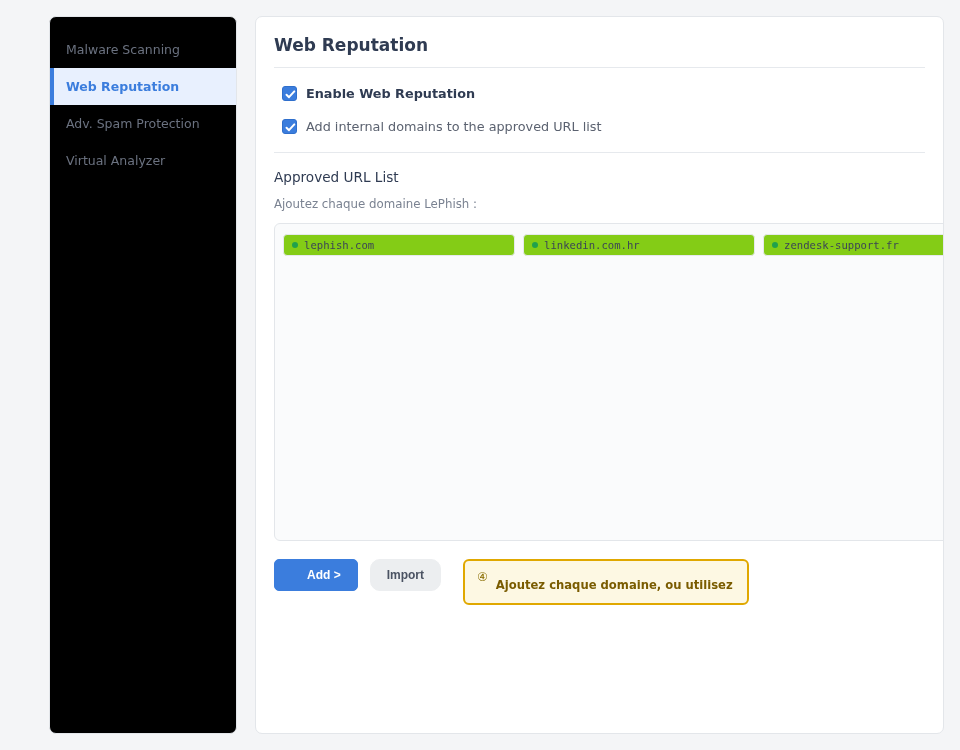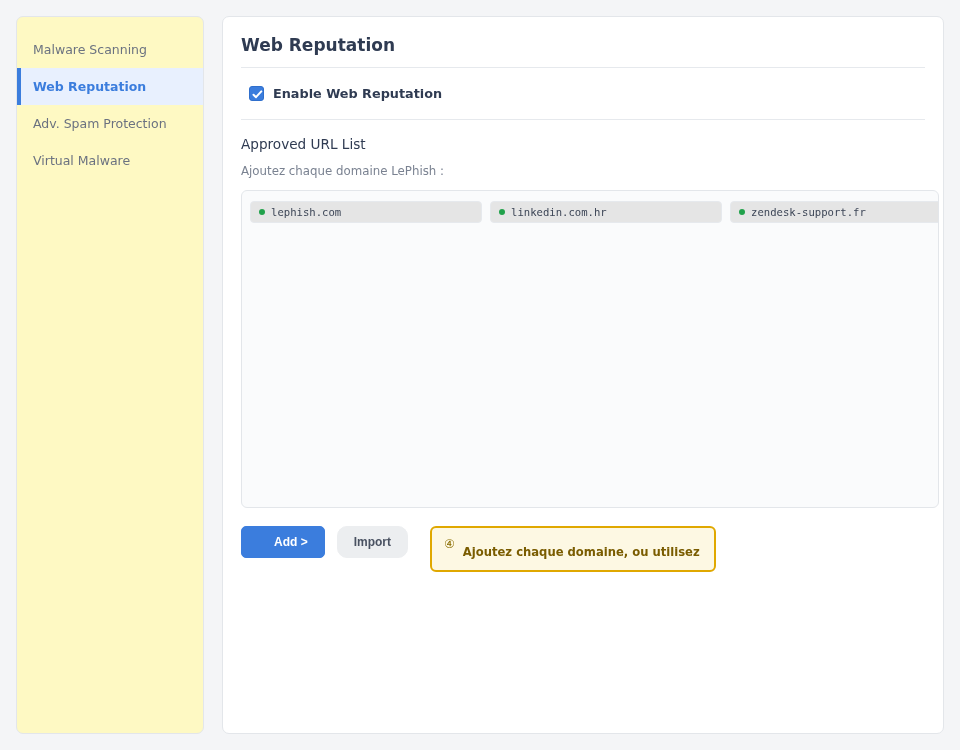--- a/index.html
+++ b/index.html
@@ -15,25 +15,26 @@
     width: 960px; height: 750px;
     display: flex;
     gap: 18px;
     padding: 16px;
   }
 
   
   .sidebar {
     width: 188px;
     flex: 0 0 188px;
-    background: #fef9c3;
+    background: #000000;
     border: 1px solid #e3e6ea;
     border-radius: 7px;
     padding: 14px 0 0 0;
     height: 718px;
+    margin-left: 33px;
   }
   .nav-item {
     position: relative;
     padding: 11px 14px 11px 16px;
     font-size: 12.5px;
     color: #6b7280;
     cursor: pointer;
     line-height: 1.2;
     white-space: nowrap;
   }
@@ -135,21 +136,21 @@
     column-gap: 8px;
     row-gap: 0px;
     width: 960px;
   }
   .url-chip {
     display: flex;
     align-items: center;
     gap: 6px;
     height: 22px;
     margin: 2px 0;
-    background: #e5e5e5;
+    background: #84cc16;
     border: 1px solid #e6e9ed;
     border-radius: 4px;
     padding: 0 8px;
     font-family: "DejaVu Sans Mono", "Liberation Mono", monospace;
     font-size: 10.6px;
     color: #3c4556;
     white-space: nowrap;
     overflow: hidden;
     cursor: pointer;
   }
@@ -223,38 +224,46 @@
     <div class="nav-item">
       <span>Malware Scanning</span>
     </div>
     <div class="nav-item active">
       <span>Web Reputation</span>
     </div>
     <div class="nav-item">
       <span>Adv. Spam Protection</span>
     </div>
     <div class="nav-item">
-      <span>Virtual Malware</span>
+      <span>Virtual Analyzer</span>
     </div>
   </div>
 
   <div class="main-card">
 
     <div class="page-title">Web Reputation</div>
     <div class="rule"></div>
 
     <div class="check-row">
       <span class="cbx">
         <svg width="13" height="13" viewBox="0 0 13 13">
           <path d="M2.5 6.8 L5 9.2 L10.3 3.4" stroke="#ffffff" stroke-width="2" fill="none" stroke-linecap="round" stroke-linejoin="round"></path>
         </svg>
       </span>
       <span class="check-label-strong">Enable Web Reputation</span>
     </div>
 
+    <div class="check-row">
+      <span class="cbx">
+        <svg width="13" height="13" viewBox="0 0 13 13">
+          <path d="M2.5 6.8 L5 9.2 L10.3 3.4" stroke="#ffffff" stroke-width="2" fill="none" stroke-linecap="round" stroke-linejoin="round"></path>
+        </svg>
+      </span>
+      <span class="check-label">Add internal domains to the approved URL list</span>
+    </div>
 
     <div class="rule thin"></div>
 
     <div class="section-title">Approved URL List</div>
     <div class="hint">Ajoutez chaque domaine LePhish :</div>
 
     <div class="url-box">
       <div class="url-grid" id="url-grid">
           <div class="url-chip">
             <span class="dot"></span>

